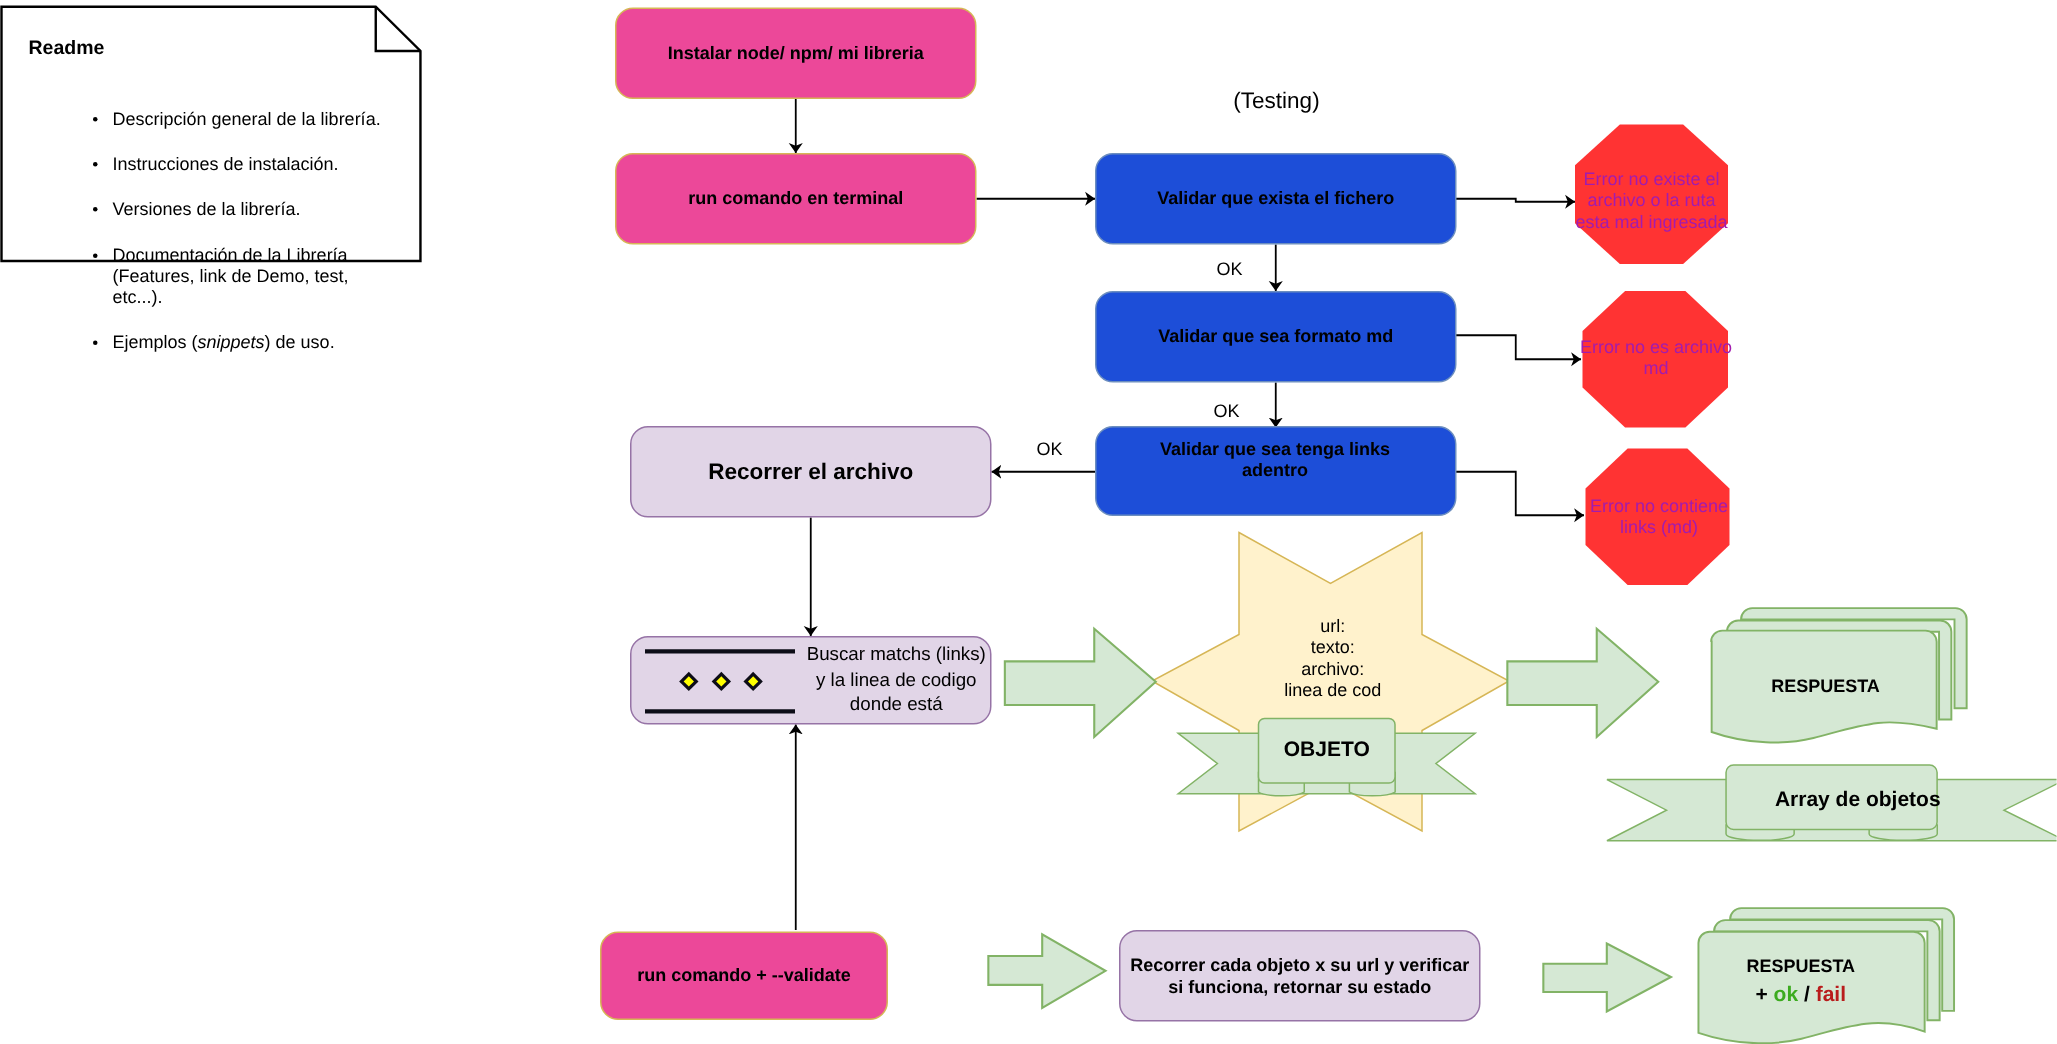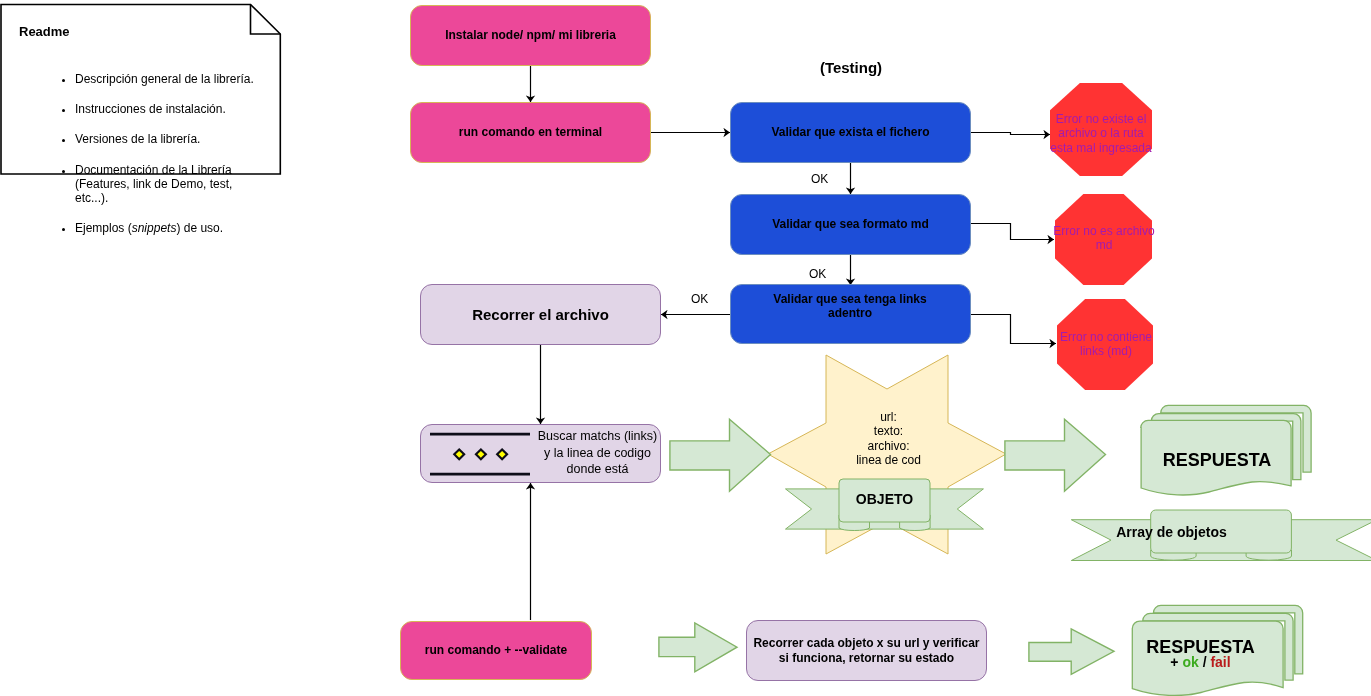--- a/index.html
+++ b/index.html
@@ -8,29 +8,29 @@
   .node{position:absolute;box-sizing:border-box;display:flex;align-items:center;justify-content:center;text-align:center;}
   svg{position:absolute;left:0;top:0;overflow:visible;}
   .rbox{border-radius:12px;border:1px solid;font-weight:bold;font-size:12px;line-height:15.2px;}
   .yellowb{background:#ec4899;border-color:#d6b656;}
   .blueb{background:#1d4ed8;border-color:#6c8ebf;}
   .purpleb{background:#e1d5e7;border-color:#9673a6;}
   .readme-title{position:absolute;left:19px;top:24px;font-size:13px;font-weight:bold;}
   .readme-list{position:absolute;left:47px;top:56px;width:212px;margin:0;padding:0 0 0 12px;font-size:12px;line-height:14.2px;list-style:disc;}
   .readme-list li{margin:16px;padding:0;}
   .readme-list li::marker{font-size:11px;}
-  .testing-title{position:absolute;left:789px;top:59px;width:124px;text-align:center;font-size:15px;font-weight:bold;}
+  .testing-title{position:absolute;left:789px;top:59px;width:124px;text-align:center;font-size:15px;font-weight:normal;}
   .ok-label{position:absolute;font-size:12px;}
   .blue3-text{position:absolute;left:760px;top:292px;width:180px;text-align:center;font-size:12px;line-height:14.4px;font-weight:bold;}
   .oct-text{position:absolute;text-align:center;color:#a21caf;font-size:12px;line-height:14.4px;}
   .search-text{position:absolute;left:537px;top:428px;width:121px;text-align:center;font-size:12.5px;line-height:16.5px;}
   .star-text{position:absolute;left:830px;top:410px;width:117px;text-align:center;font-size:12px;line-height:14.3px;white-space:pre-line;}
   .objbox{background:#d5e8d4;border:1px solid #82b366;border-radius:3px;font-weight:bold;font-size:14px;}
   .arraybox{background:#d5e8d4;border:1px solid #82b366;border-radius:2px;font-weight:bold;font-size:14px;}
-  .doc-text{position:absolute;text-align:center;font-weight:bold;font-size:18px;}
+  .doc-text{position:absolute;text-align:center;font-weight:bold;font-size:12px;}
   .doc-text2{position:absolute;text-align:center;font-weight:bold;font-size:14px;}
   .okc{color:#3cab1f;}
   .failc{color:#b91c1c;}
 </style>
 </head>
 <body>
 
 <svg id="readme-svg" width="300" height="190" style="left:0;top:0;">
   <path d="M1 4.5 H250.5 L280.3 34 V174 H1 Z" fill="#ffffff" stroke="#000000" stroke-width="1.6"></path>
   <path d="M250.5 4.5 V34 H280.3" fill="none" stroke="#000000" stroke-width="1.6"></path>
@@ -152,21 +152,21 @@
            C 52 94.5 26 94.5 2.1 86 V25 Z" fill="#d5e8d4" stroke="#82b366" stroke-width="1.3"></path>
 </svg>
 <div class="doc-text" style="left:1141px;top:450px;width:152px;">RESPUESTA</div>
 
 <svg style="left:1068px;top:507px;" width="310" height="56" viewBox="0 0 310 56">
   <path d="M3.3 12.7 L43 33.1 L3.3 53.5 L309 53.5 L268 33.1 L309 12.7 Z" fill="#d5e8d4" stroke="#82b366" stroke-width="1"></path>
   <path d="M82.7 43 v6 a14 2.6 0 0 0 45.4 0 v-6 Z" fill="#d5e8d4" stroke="#82b366" stroke-width="1"></path>
   <path d="M178.1 43 v6 a14 2.6 0 0 0 45.4 0 v-6 Z" fill="#d5e8d4" stroke="#82b366" stroke-width="1"></path>
   <rect x="82.7" y="3" width="140.7" height="43" rx="5" fill="#d5e8d4" stroke="#82b366" stroke-width="1"></rect>
 </svg>
-<div class="node arraybox" style="left:1101px;top:510px;width:141px;height:43px;border:none;background:none;">
+<div class="node arraybox" style="left:1168px;top:510px;width:141px;height:43px;border:none;background:none;">
     <span>Array de objetos</span>
   </div>
 
 <div class="node rbox yellowb" style="left:400px;top:621px;width:192px;height:59px;">
     <span>run comando + --validate</span>
   </div>
 <svg style="left:658px;top:622px;" width="81" height="52" viewBox="0 0 81 52">
   <polygon points="0.9,15.3 36.8,15.3 36.8,0.9 79,25.2 36.8,49.9 36.8,34.6 0.9,34.6" fill="#d5e8d4" stroke="#82b366" stroke-width="1.4"></polygon>
 </svg>
 <div class="node rbox purpleb" style="left:746px;top:620px;width:241px;height:61px;font-weight:bold;font-size:12px;line-height:14.6px;">

